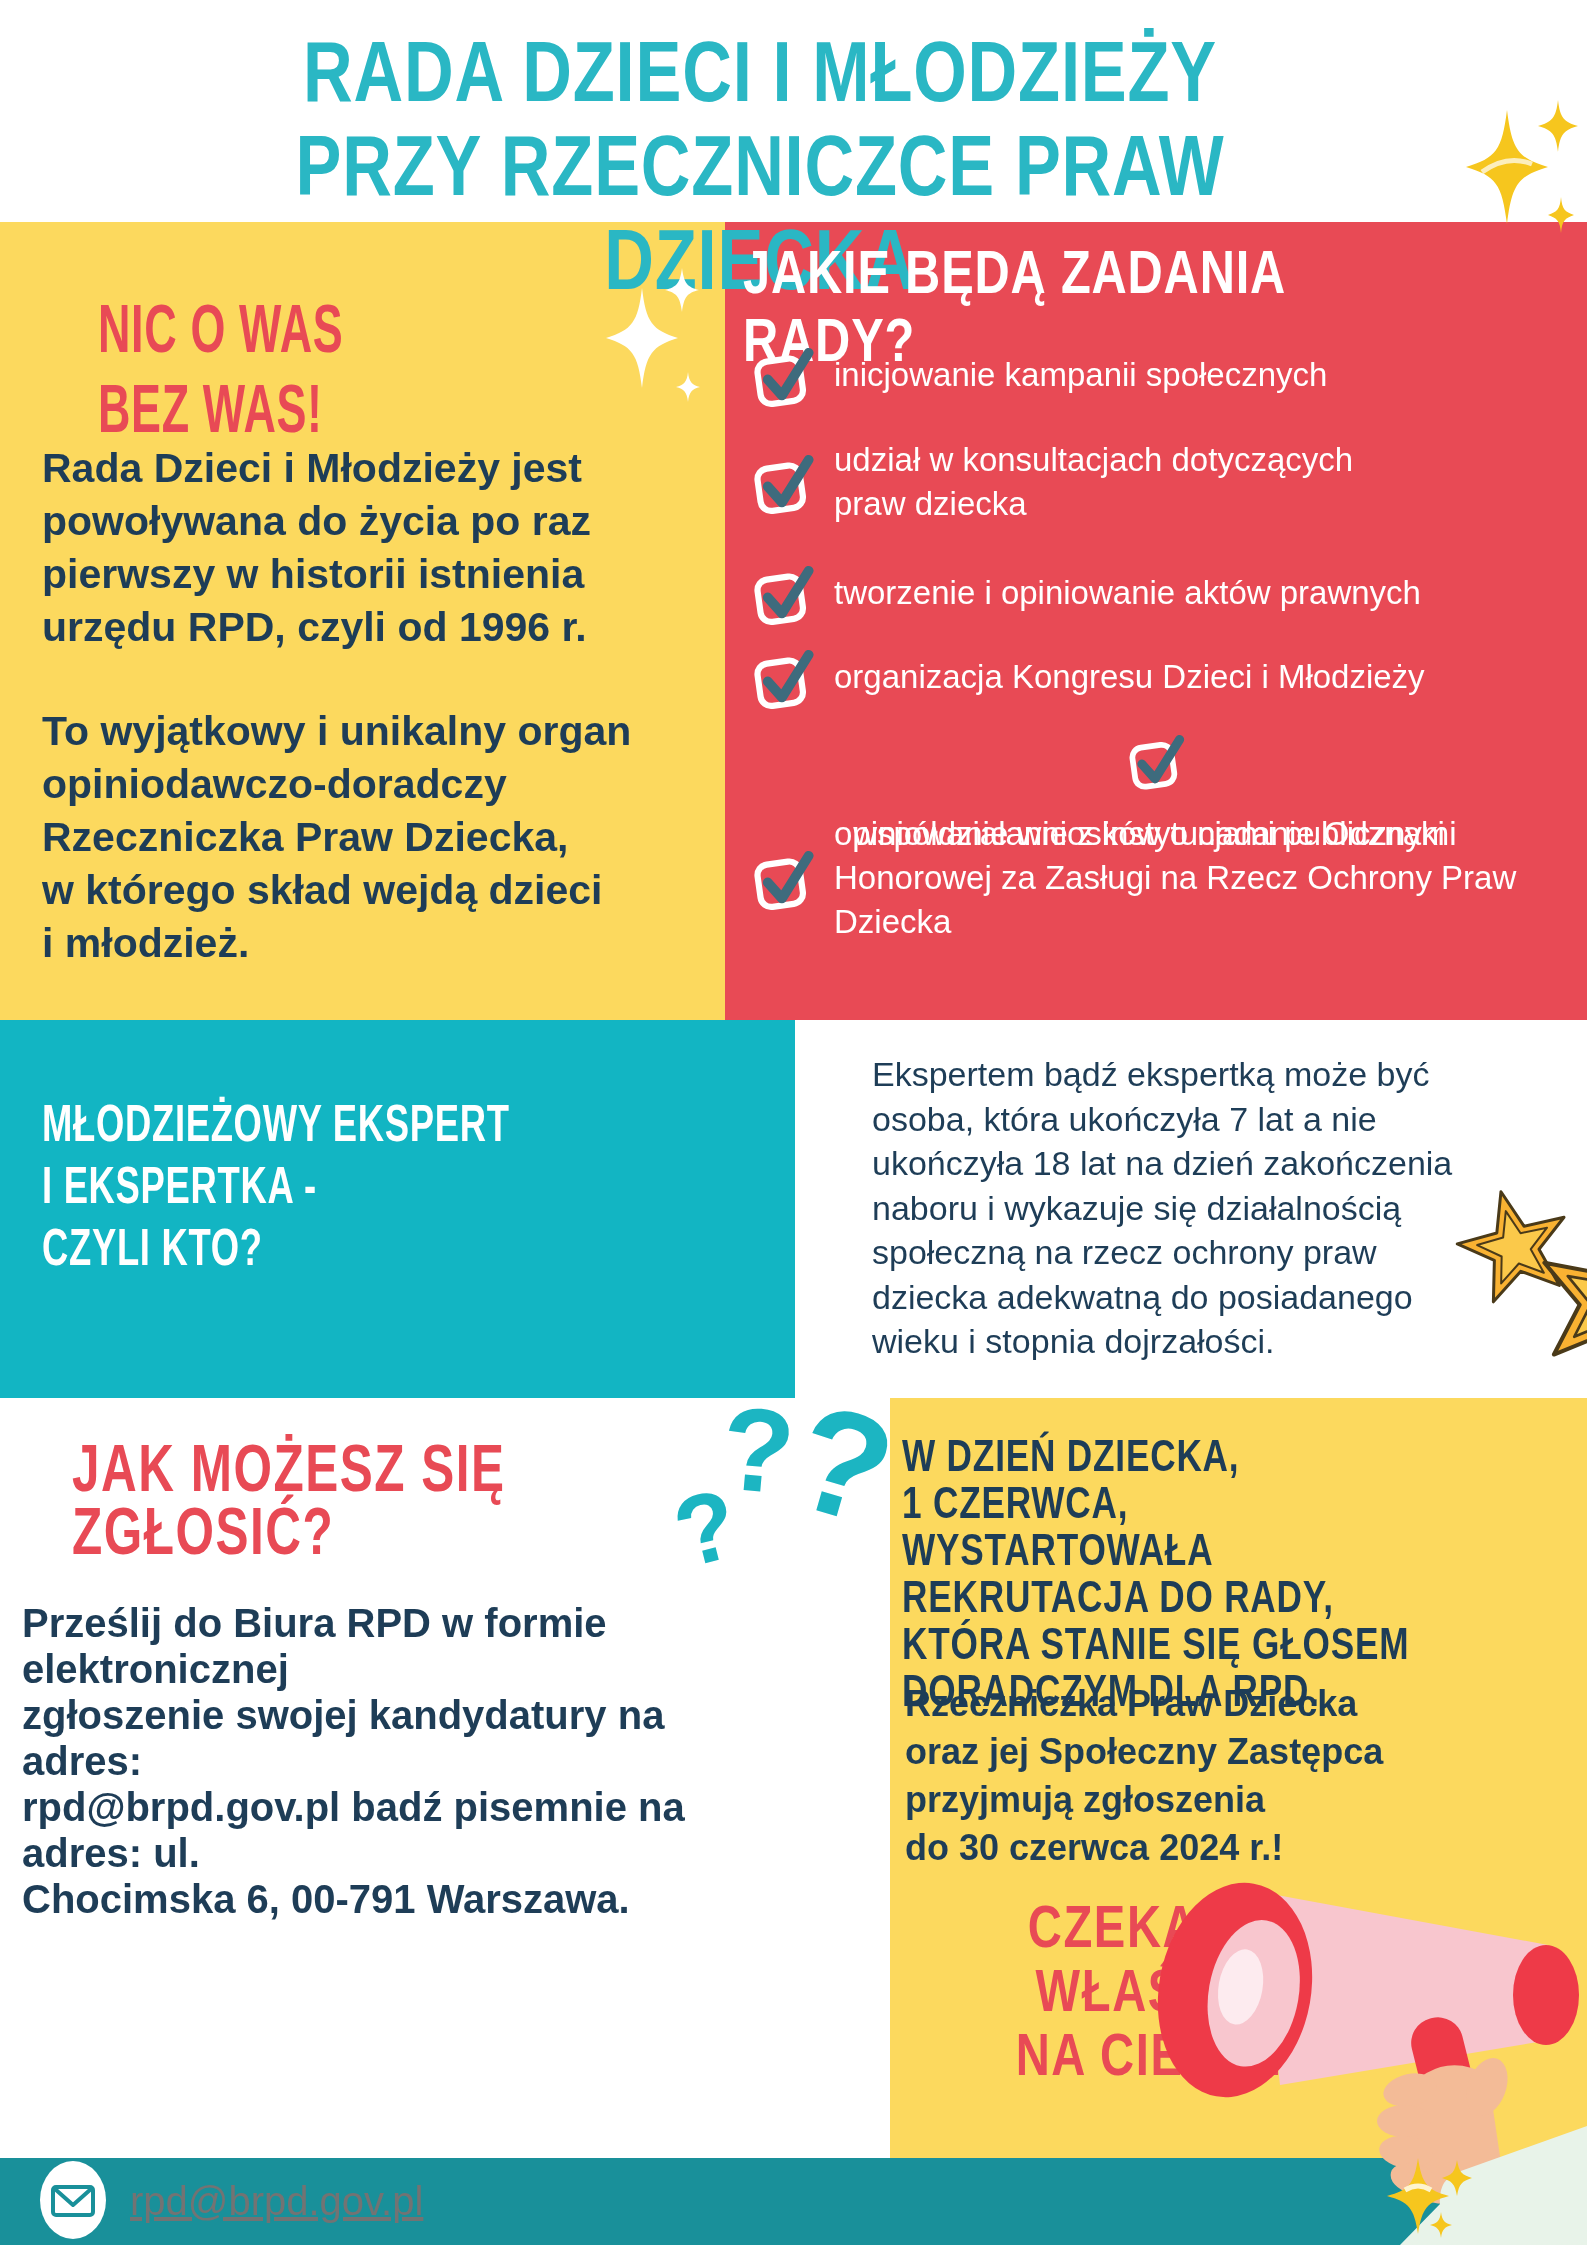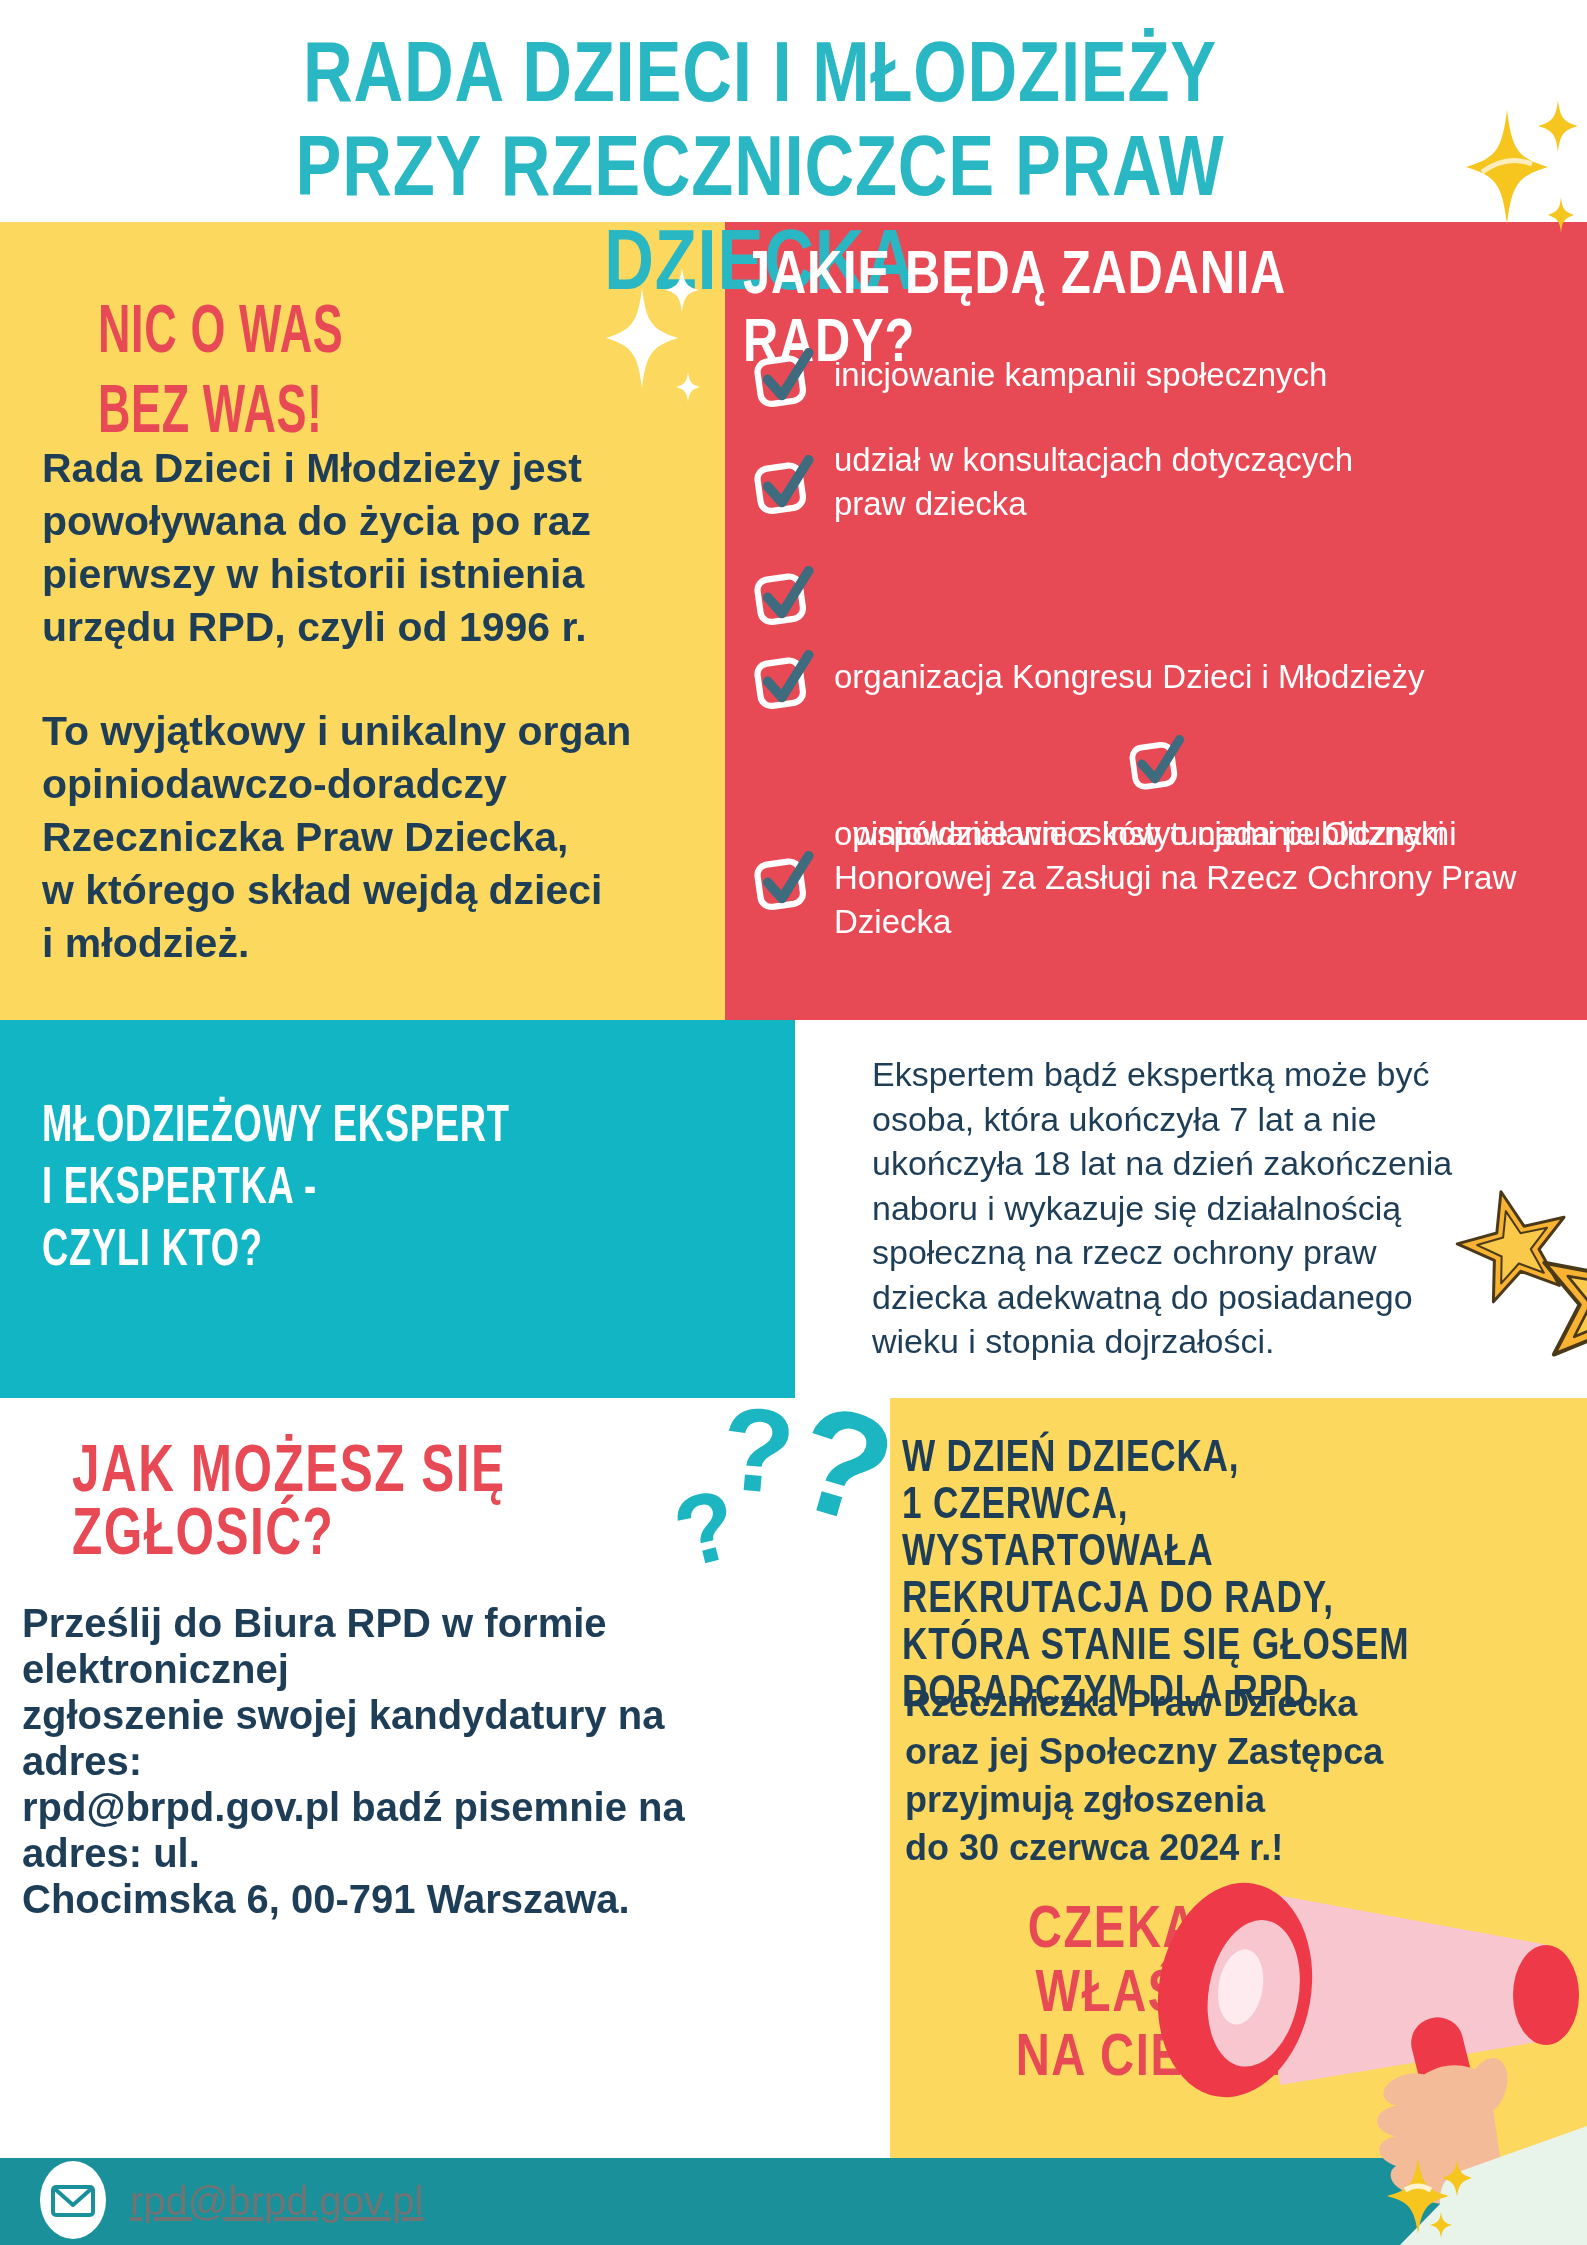--- a/index.html
+++ b/index.html
@@ -108,20 +108,21 @@
       <path d="M20 44 L36 62 L66 14" fill="none" stroke="#3e6b7d" stroke-width="11" stroke-linecap="round" stroke-linejoin="round"></path>
     </svg>
     <span class="pre">udział w konsultacjach dotyczących
 praw dziecka</span>
   </div>
   <div class="check-item" style="top:558px;">
     <svg viewBox="0 0 72 78">
       <rect x="10" y="22" width="48" height="48" rx="12" fill="none" stroke="#ffffff" stroke-width="7" transform="rotate(-8 34 46)"></rect>
       <path d="M20 44 L36 62 L66 14" fill="none" stroke="#3e6b7d" stroke-width="11" stroke-linecap="round" stroke-linejoin="round"></path>
     </svg>
+    <span class="pre">tworzenie i opiniowanie aktów prawnych</span>
   </div>
   <div class="check-item" style="top:642px;">
     <svg viewBox="0 0 72 78">
       <rect x="10" y="22" width="48" height="48" rx="12" fill="none" stroke="#ffffff" stroke-width="7" transform="rotate(-8 34 46)"></rect>
       <path d="M20 44 L36 62 L66 14" fill="none" stroke="#3e6b7d" stroke-width="11" stroke-linecap="round" stroke-linejoin="round"></path>
     </svg>
     <span class="pre">organizacja Kongresu Dzieci i Młodzieży</span>
   </div>
   <div class="check-item" style="top:728px;flex-direction:column;">
     <svg viewBox="0 0 72 78">

